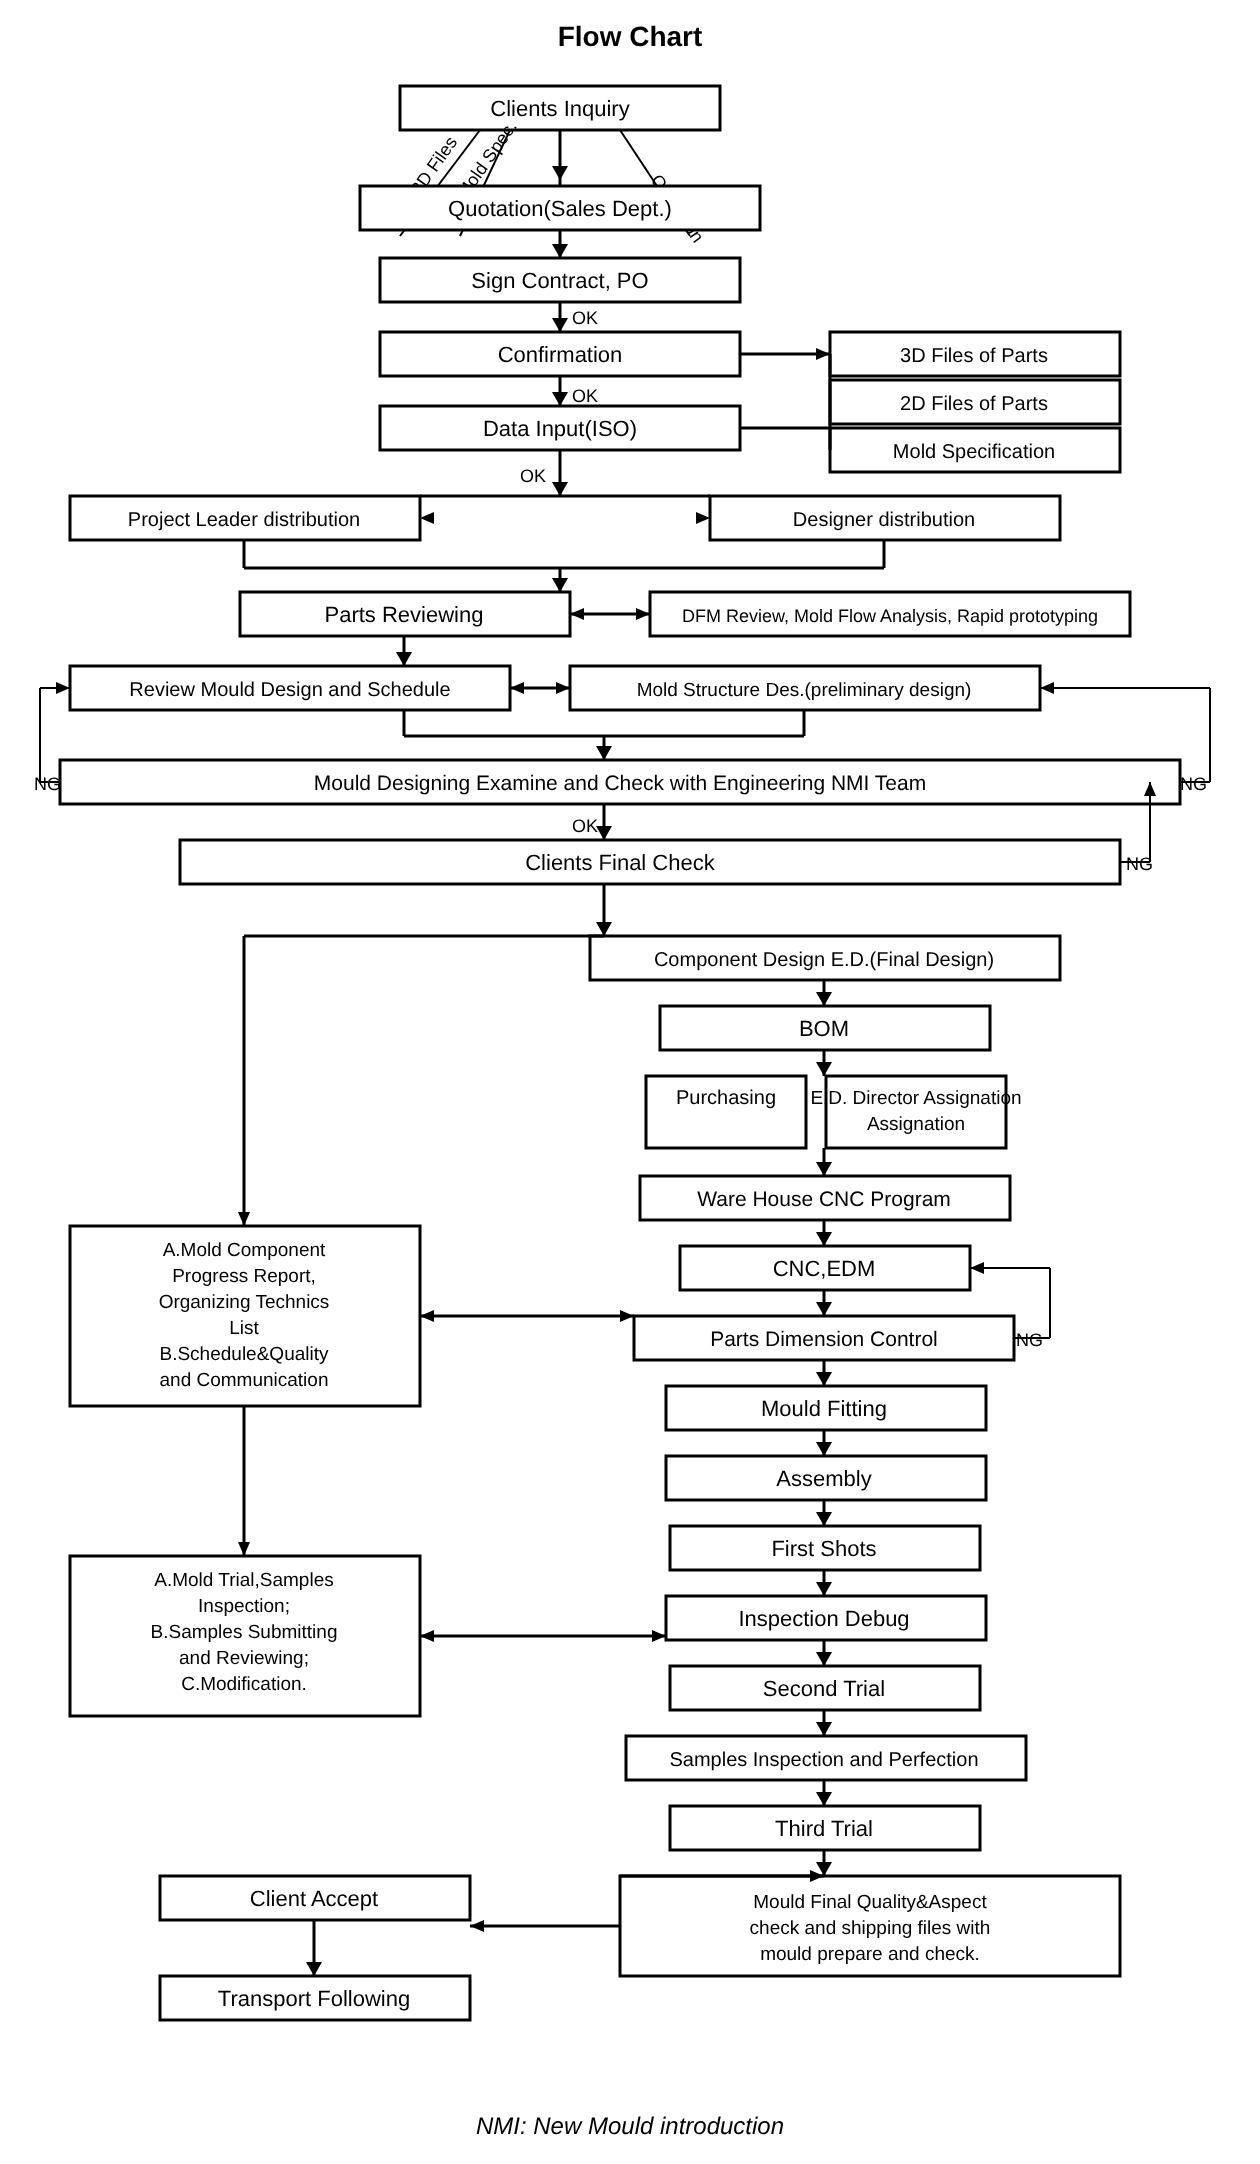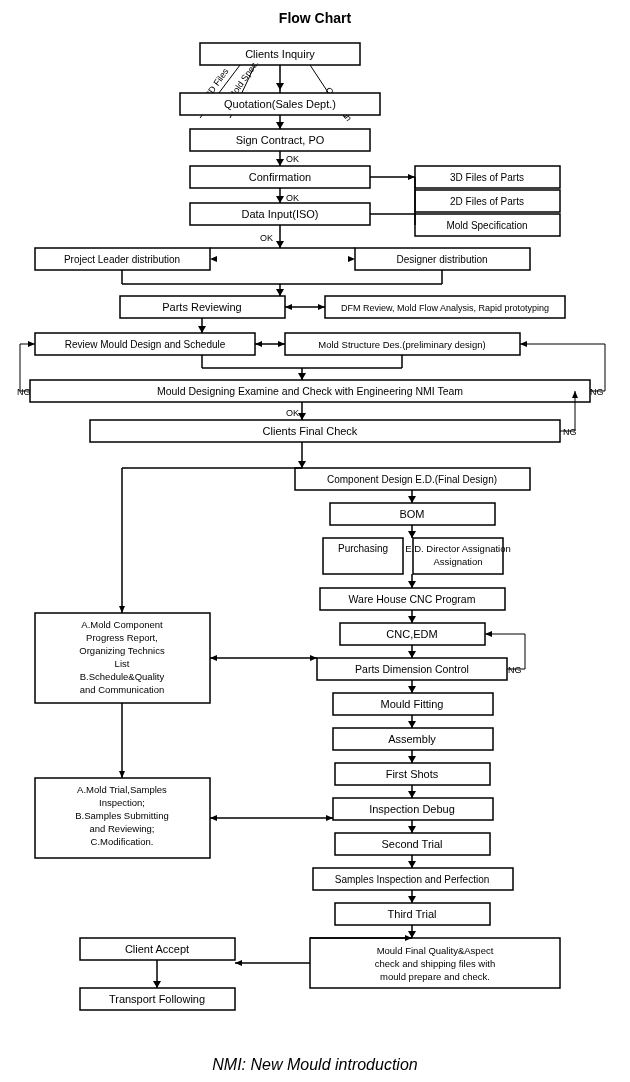--- a/index.html
+++ b/index.html
@@ -25,21 +25,21 @@
     .flowchart-container {
       width: 600px;
       position: relative;
       display: flex;
       flex-direction: column;
       align-items: center;
     }
 
     .footnote {
       margin-top: 18px;
-      font-size: 16px;
+      font-size: 12px;
       text-align: center;
       font-style: italic;
     }
 
     
     svg {
       overflow: visible;
     }
   </style>
 </head>

